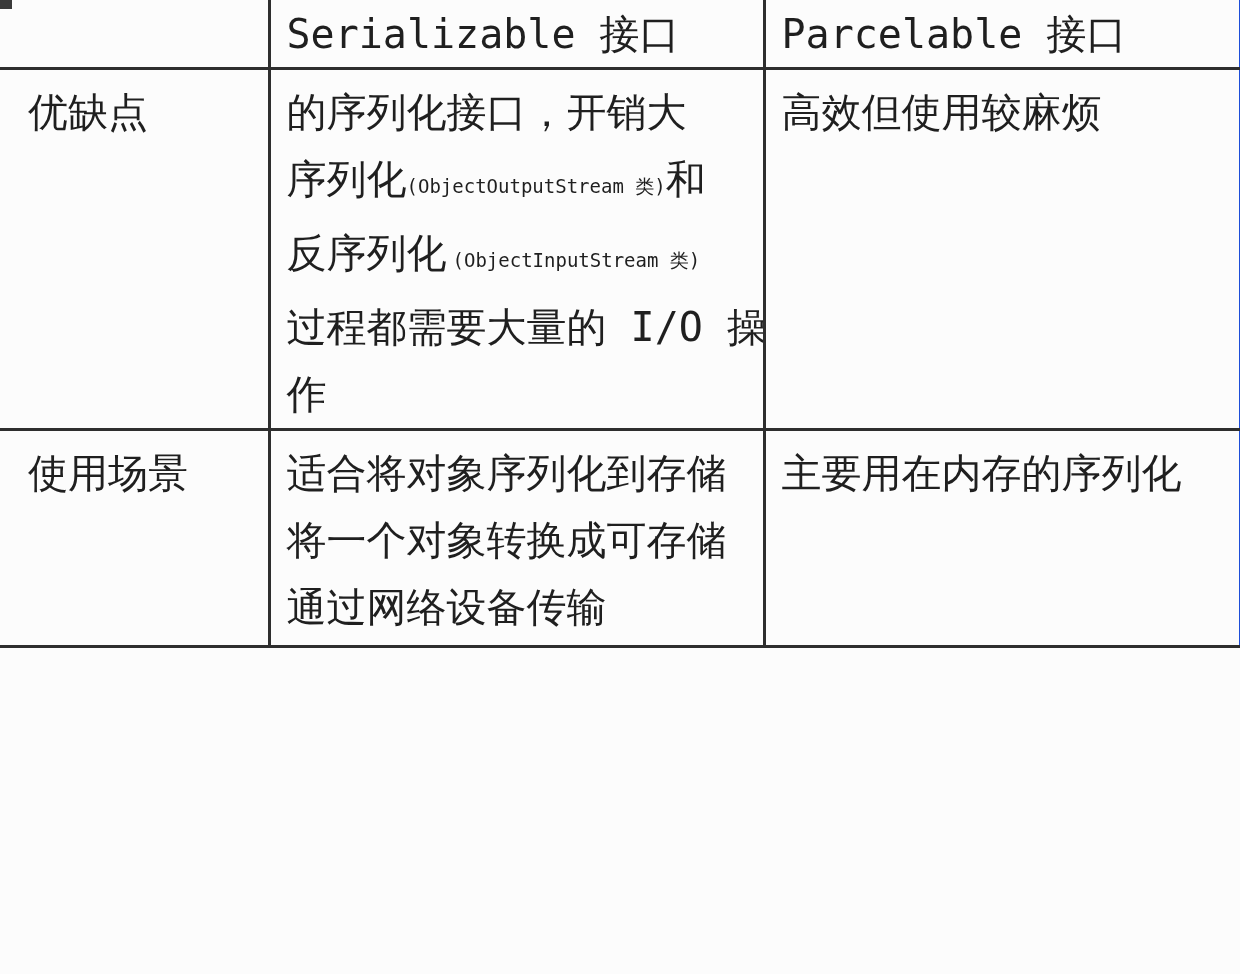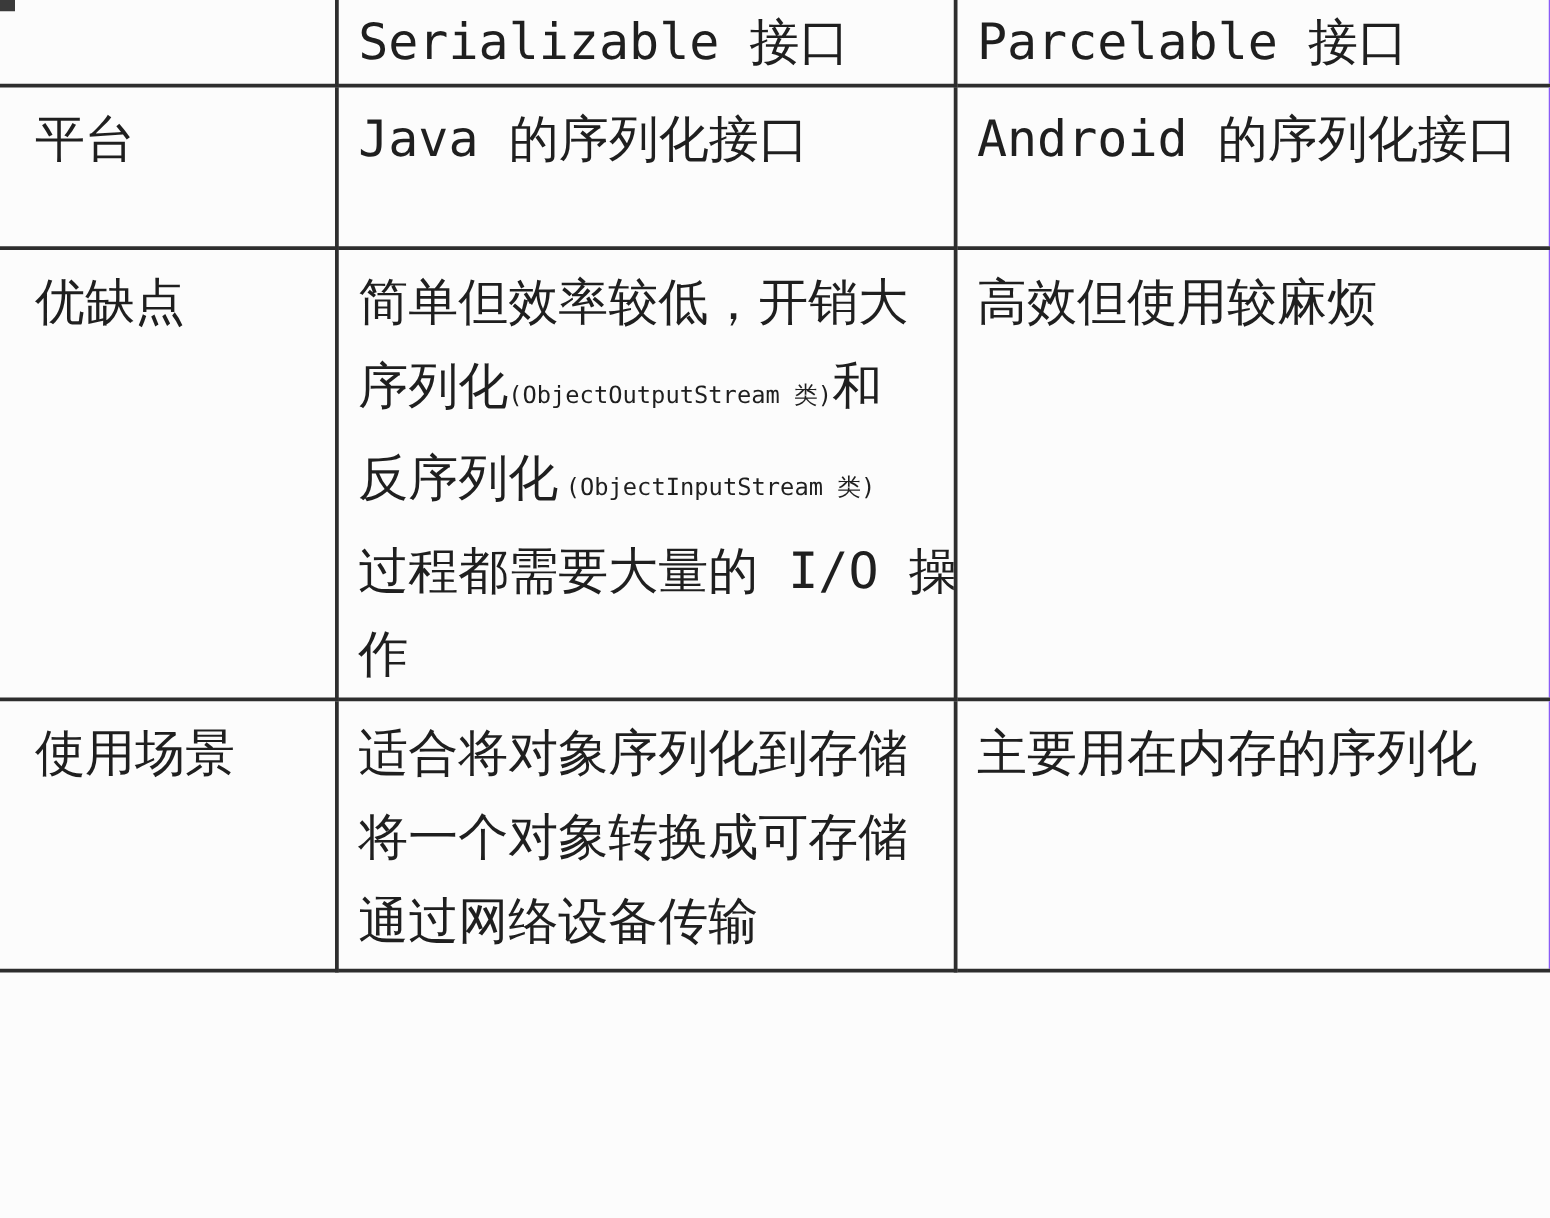--- a/index.html
+++ b/index.html
@@ -40,21 +40,21 @@
   col.c1 { width: 269px; }
   col.c2 { width: 495px; }
   col.c3 { width: 476px; }
   tr.r-header { height: 68px; }
   tr.r-platform { height: 130px; }
   tr.r-principle { height: 210px; }
   tr.r-proscons { height: 347px; }
   tr.r-usage { height: 217px; }
   table.cmp tr:first-child td { border-top: none; }
   table.cmp td:first-child { border-left: none; padding-left: 28px; }
-  table.cmp td:last-child { border-right: 2px solid #8b5cf6; }
+  table.cmp td:last-child { border-right: 2px solid #1d4ed8; }
   table.cmp tr:last-child td { border-bottom: 3px solid #2e2e2e; }
   .line {
     line-height: 67px;
     white-space: nowrap;
   }
   .hline {
     line-height: 50px;
     white-space: nowrap;
   }
   .small {
@@ -81,39 +81,28 @@
         <tr class="r-header">
       <td></td>
       <td>
         <div class="hline">Serializable 接口</div>
       </td>
       <td>
         <div class="hline">Parcelable 接口</div>
       </td>
     </tr>
 
-    <tr class="r-platform">
-      <td>
-        <div class="line">平台</div>
-      </td>
-      <td>
-        <div class="line">Java 的序列化接口</div>
-      </td>
-      <td>
-        <div class="line">Android 的序列化接口</div>
-      </td>
-    </tr>
 
 
     <tr class="r-proscons">
       <td>
         <div class="line">优缺点</div>
       </td>
       <td>
-        <div class="line">简单但效率较低，开销大</div>
+        <div class="line">的序列化接口，开销大</div>
         <div class="line"><span>序列化</span><span class="small">(ObjectOutputStream 类)</span><span>和</span></div>
         <div class="line"><span>反序列化</span><span class="small gap-left">(ObjectInputStream 类)</span></div>
         <div class="line">过程都需要大量的 I/O 操</div>
         <div class="line">作</div>
       </td>
       <td>
         <div class="line">高效但使用较麻烦</div>
       </td>
     </tr>
 

